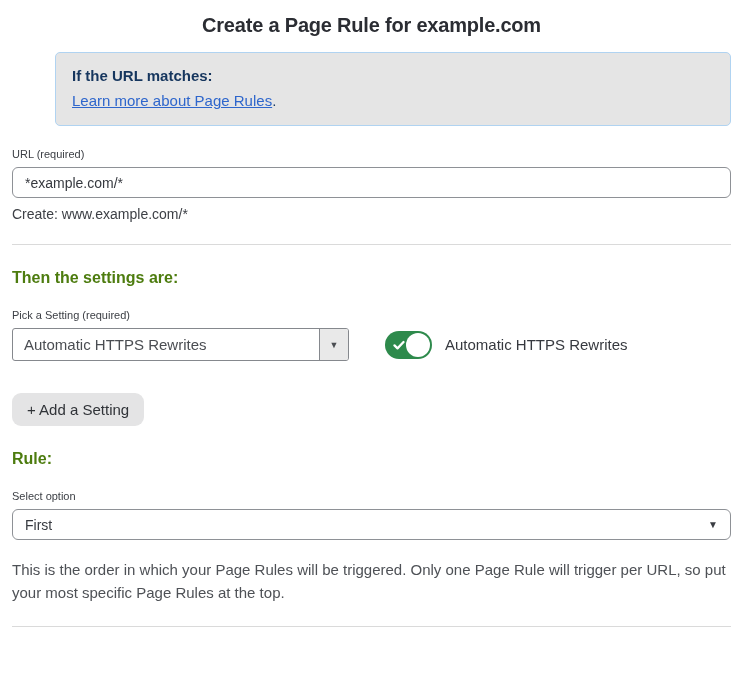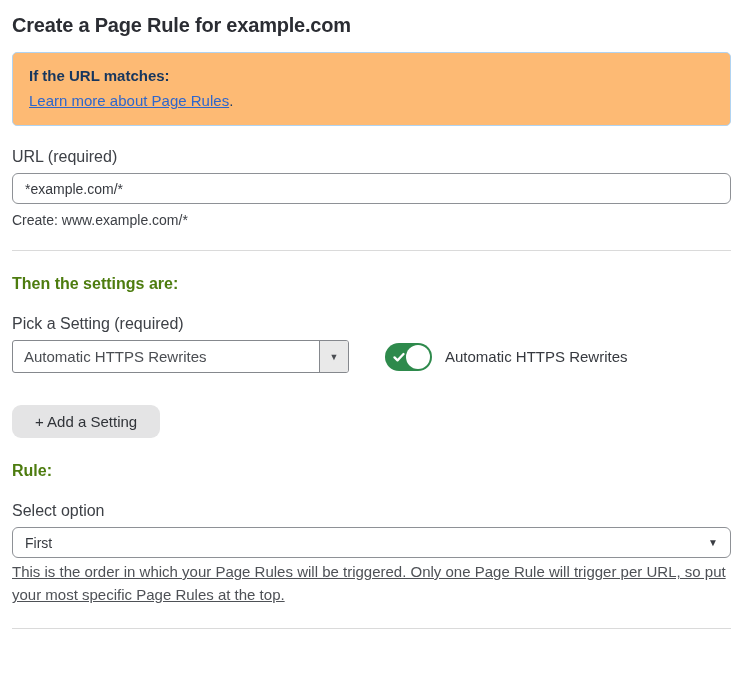--- a/index.html
+++ b/index.html
@@ -12,38 +12,40 @@
     color: #36393f;
     padding: 0 12px;
     overflow: hidden;
   }
   .page-title {
     font-size: 20px;
     font-weight: 700;
     color: #2b2d33;
     margin: 14px 0 15px 0;
     letter-spacing: -0.2px;
+    text-align: center;
   }
   .info-box {
-    background: #fdba74;
+    background: #e5e5e5;
     border: 1px solid #b0d3f1;
     border-radius: 5px;
     padding: 10px 16px 12px 16px;
     font-size: 15px;
     line-height: 25px;
     color: #1d3d66;
+    margin-left: 43px;
   }
   .info-heading { font-weight: 700; color: #16365e; }
   .info-link {
     color: #2e66cc;
     text-decoration: underline;
     cursor: pointer;
   }
   .field-label {
-    font-size: 16px;
+    font-size: 11px;
     color: #3d4046;
     margin: 22px 0 7px 0;
   }
   .text-input {
     width: 100%;
     height: 31px;
     border: 1px solid #8e9196;
     border-radius: 6px;
     padding: 0 12px;
     font-size: 14px;
@@ -133,21 +135,21 @@
     height: 24px;
     border-radius: 50%;
     background: #ffffff;
   }
   .toggle-label { font-size: 15px; color: #36393f; }
   .btn {
     border: none;
     border-radius: 9px;
     font-size: 15px;
     font-family: "Liberation Sans", sans-serif;
-    padding: 8px 23px;
+    padding: 8px 15px;
     cursor: pointer;
   }
   .btn-gray { background: #e4e4e5; color: #303338; }
   .add-setting-btn { margin-top: 32px; }
   .select-box {
     width: 100%;
     height: 31px;
     border: 1px solid #8e9196;
     border-radius: 6px;
     background: #fff;
@@ -158,22 +160,21 @@
     font-size: 14px;
     color: #36393f;
     cursor: pointer;
     gap: 18px;
   }
   .select-arrow { font-size: 10px; color: #3a3d42; }
   .order-help {
     font-size: 15px;
     color: #4e5156;
     line-height: 23px;
-    margin-top: 2px;
-    text-decoration: underline;
+    margin-top: 18px;
   }
 </style>
 </head>
 <body>
 
 
 
 <h1 class="page-title">Create a Page Rule for example.com</h1>
 
 <div class="info-box">

